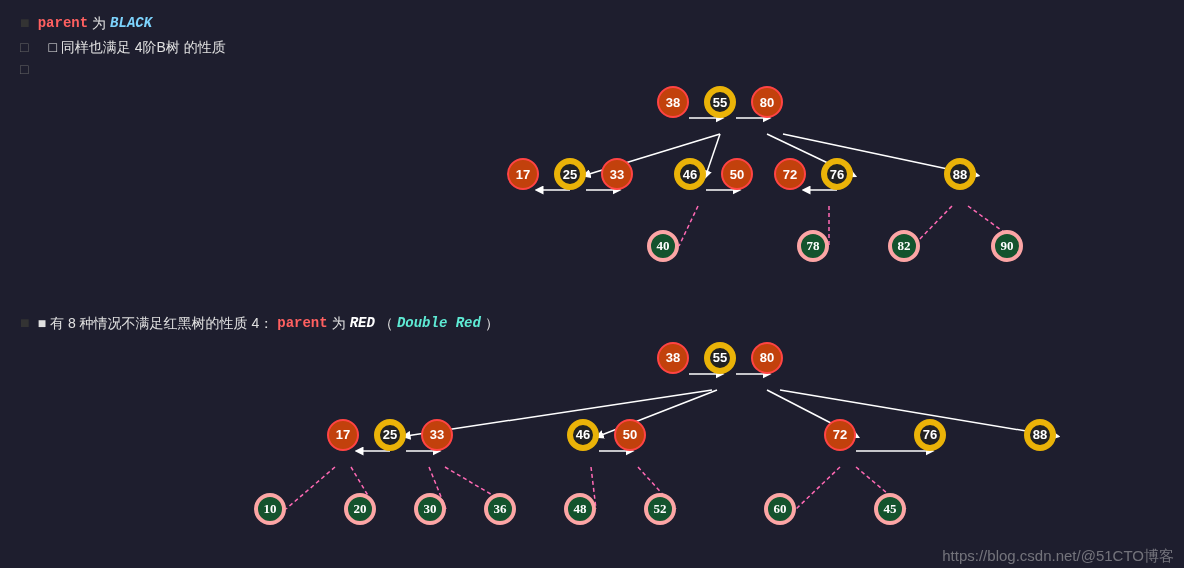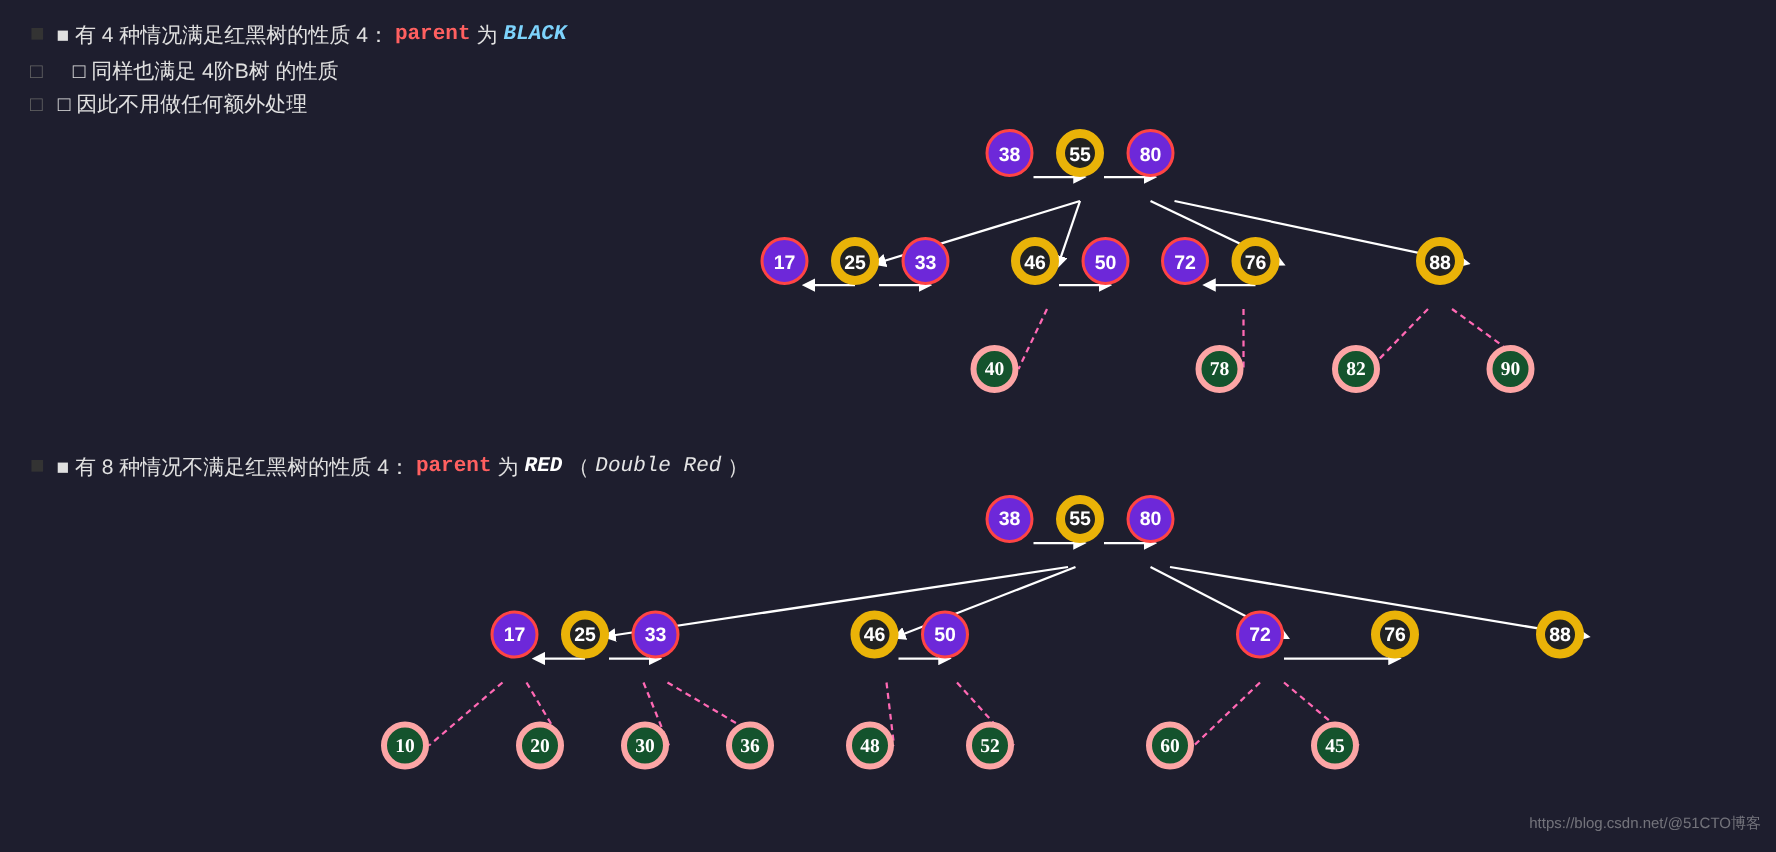--- a/index.html
+++ b/index.html
@@ -28,21 +28,21 @@
       line-height: 1.6;
       display: flex;
       align-items: center;
       gap: 4px;
     }
     .bullet-filled { color: #333; margin-right: 4px; font-size: 16px; }
     .bullet-open { color: #666; margin-right: 4px; font-size: 14px; }
     .keyword { font-family: 'Courier New', monospace; color: #ff6060; font-weight: bold; }
     .keyword-black { font-family: 'Courier New', monospace; color: #7dd3fc; font-weight: bold; font-style: italic; }
     .keyword-red { font-family: 'Courier New', monospace; color: #ffffff; font-weight: bold; font-style: italic; }
-    .double-red { font-style: italic; font-weight: normal; color: #e5e5e5; font-family: 'Courier New', monospace; }
+    .double-red { font-style: italic; font-weight: bold; color: #5eead4; font-family: 'Courier New', monospace; }
     .tree-area {
       position: relative;
     }
     svg.tree-svg {
       position: absolute;
       top: 0; left: 0;
       pointer-events: none;
     }
     .node {
       position: absolute;
@@ -51,43 +51,41 @@
       align-items: center;
       justify-content: center;
       font-size: 13px;
       font-weight: bold;
       color: #fff;
       width: 32px;
       height: 32px;
       z-index: 2;
     }
     .node.black { background: #222; border: 6px solid #eab308; }
-    .node.red { background: #6d28d9; border: 2px solid #ff4444; }
+    .node.red { background: #c2410c; border: 2px solid #ff4444; }
     .node.pink { background: #14532d; border: 4px solid #fca5a5; font-family: Liberation Serif, serif; }
   </style>
 </head>
 <body>
 
 <div class="main-container">
 
   <div class="section" style="margin-bottom:4px;">
     <div class="text-line">
       <span class="bullet-filled">■</span>
-      <span>■ 有 4 种情况满足红黑树的性质 4：</span>
       <span class="keyword">parent</span>
       <span> 为 </span>
       <span class="keyword-black">BLACK</span>
     </div>
     <div class="text-line">
       <span class="bullet-open">□</span>
       <span style="margin-left:12px;">□ 同样也满足 4阶B树 的性质</span>
     </div>
     <div class="text-line">
       <span class="bullet-open">□</span>
-      <span style="margin-left:2px;">□ 因此不用做任何额外处理</span>
     </div>
   </div>
 
   <div class="tree-area" style="height:210px; width:1140px; position:relative; left:0;">
     <svg class="tree-svg" width="1140" height="210">
 
       <line x1="669" y1="34" x2="700" y2="34" stroke="#fff" stroke-width="1.5" marker-end="url(#arrowW)"></line>
       <line x1="716" y1="34" x2="747" y2="34" stroke="#fff" stroke-width="1.5" marker-end="url(#arrowW)"></line>
 
       <line x1="700" y1="50" x2="566" y2="91" stroke="#fff" stroke-width="1.5" marker-end="url(#arrowW)"></line>
@@ -129,21 +127,21 @@
     <div class="node red" style="left:701px;top:74px;">50</div>
     <div class="node red" style="left:754px;top:74px;">72</div>
     <div class="node black" style="left:801px;top:74px;">76</div>
     <div class="node black" style="left:924px;top:74px;">88</div>
     <div class="node pink" style="left:627px;top:146px;">40</div>
     <div class="node pink" style="left:777px;top:146px;">78</div>
     <div class="node pink" style="left:868px;top:146px;">82</div>
     <div class="node pink" style="left:971px;top:146px;">90</div>
   </div>
 
-  <div class="section" style="margin-top:4px; margin-bottom:4px;">
+  <div class="section" style="margin-top:16px; margin-bottom:4px;">
     <div class="text-line">
       <span class="bullet-filled">■</span>
       <span>■ 有 8 种情况不满足红黑树的性质 4：</span>
       <span class="keyword">parent</span>
       <span> 为 </span>
       <span class="keyword-red">RED</span>
       <span>（</span>
       <span class="double-red">Double Red</span>
       <span> ）</span>
     </div>
@@ -207,14 +205,14 @@
     <div class="node pink" style="left:234px;top:153px;">10</div>
     <div class="node pink" style="left:324px;top:153px;">20</div>
     <div class="node pink" style="left:394px;top:153px;">30</div>
     <div class="node pink" style="left:464px;top:153px;">36</div>
     <div class="node pink" style="left:544px;top:153px;">48</div>
     <div class="node pink" style="left:624px;top:153px;">52</div>
     <div class="node pink" style="left:744px;top:153px;">60</div>
     <div class="node pink" style="left:854px;top:153px;">45</div>
   </div>
 
-  <div style="position:absolute;bottom:12px;right:10px;font-size:10px;color:rgba(200,200,200,0.5);">https://blog.csdn.net/@51CTO博客</div>
+  <div style="position:absolute;bottom:2px;right:10px;font-size:15px;color:rgba(200,200,200,0.5);">https://blog.csdn.net/@51CTO博客</div>
 </div>
 
 </body></html>

